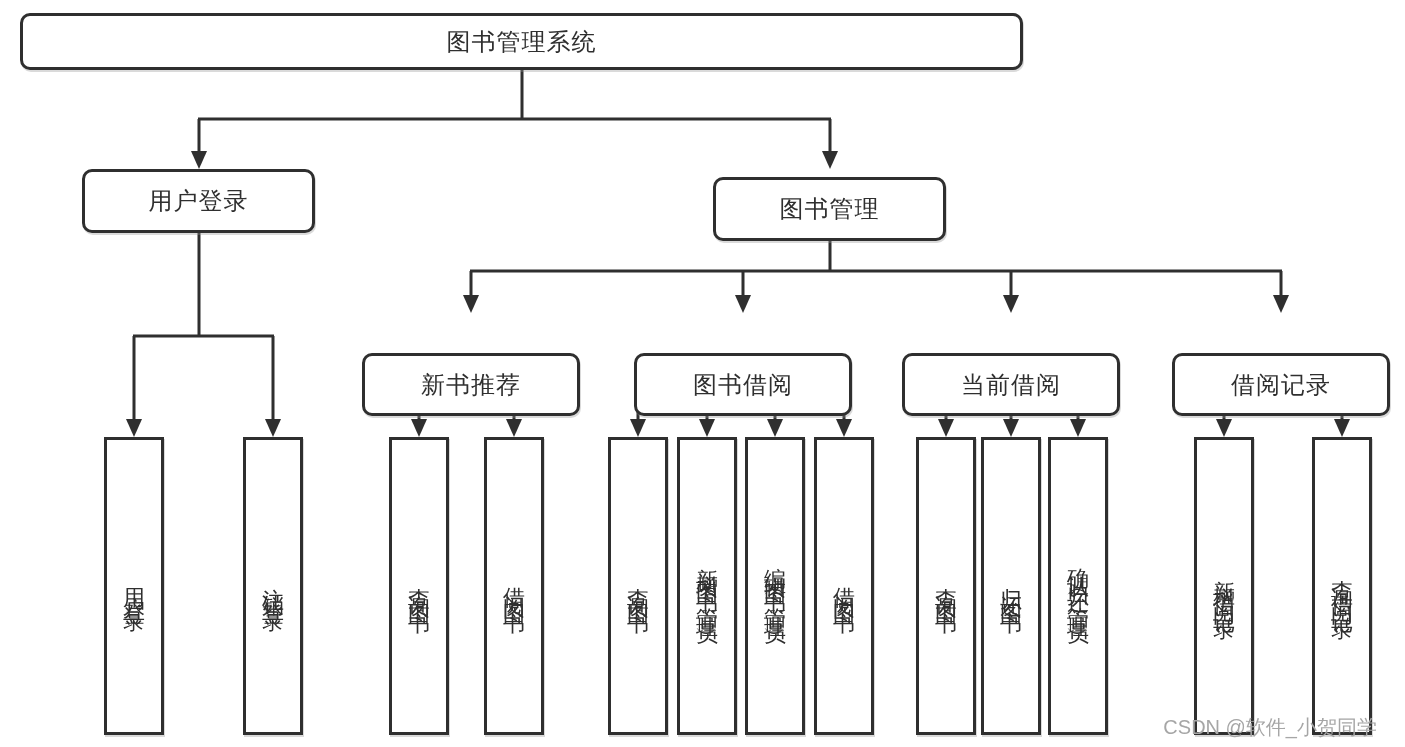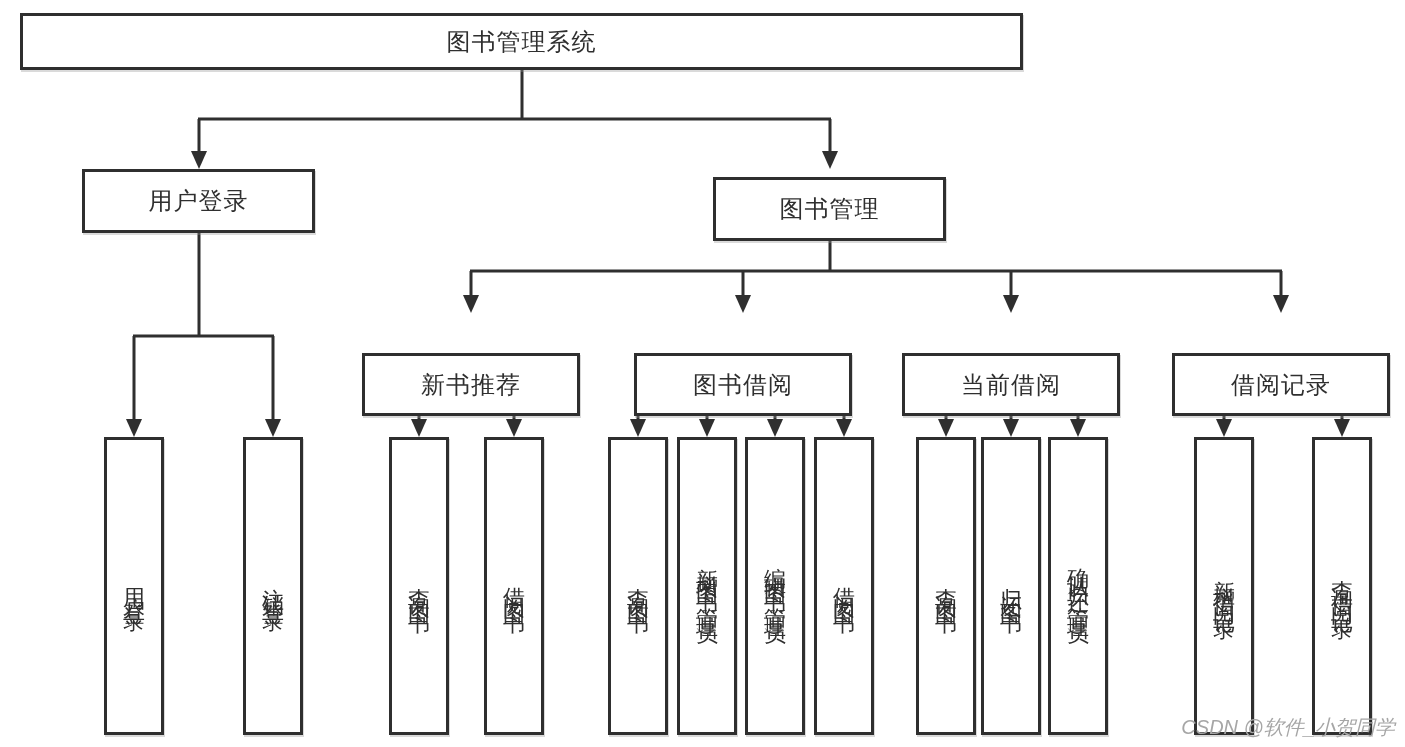--- a/index.html
+++ b/index.html
@@ -34,21 +34,21 @@
     box-sizing: border-box;
     border: 3px solid var(--line);
     background: var(--box-background);
     color: var(--text);
     display: flex;
     align-items: center;
     justify-content: center;
     box-shadow: 1px 2px 0 rgba(150,150,150,0.35);
     z-index: 2;
   }
-  .h-node { font-size: 24px; letter-spacing: 1px; white-space: nowrap; }
+  .h-node { font-size: 24px; letter-spacing: 1px; white-space: nowrap; border-radius: 10px; }
   .root-node { left: 20px; top: 13px; width: 1003px; height: 57px; }
   .branch-user-login { left: 82px;  top: 169px; width: 233px; height: 64px; }
   .branch-book-mgmt  { left: 713px; top: 169px; width: 233px; height: 64px; margin-top: 8px; }
   .module { top: 313px; width: 218px; height: 63px; margin-top: 40px; }
   .module-0 { left: 362px; }
   .module-1 { left: 634px; }
   .module-2 { left: 902px; }
   .module-3 { left: 1172px; }
   .leaf {
     top: 437px;
@@ -70,27 +70,26 @@
   .leaf-5  { left: 677px; }
   .leaf-6  { left: 745px; }
   .leaf-7  { left: 814px; }
   .leaf-8  { left: 916px; }
   .leaf-9  { left: 981px; }
   .leaf-10 { left: 1048px; }
   .leaf-11 { left: 1194px; }
   .leaf-12 { left: 1312px; }
   .watermark {
     position: absolute;
-    right: 10px;
+    right: 28px;
     top: 714px;
     font-size: 20px;
     color: var(--watermark);
     z-index: 3;
     white-space: nowrap;
-    font-style: italic;
   }
 </style>
 </head>
 <body>
 
 <div class="canvas">
 
   <svg class="connector-layer" viewBox="0 0 1405 747" xmlns="http://www.w3.org/2000/svg" aria-hidden="true">
     <g stroke="currentColor" stroke-width="3" fill="none">
       <path d="M522 70 V119 M198 119 H831 M199 119 V153 M830 119 V153"></path>

